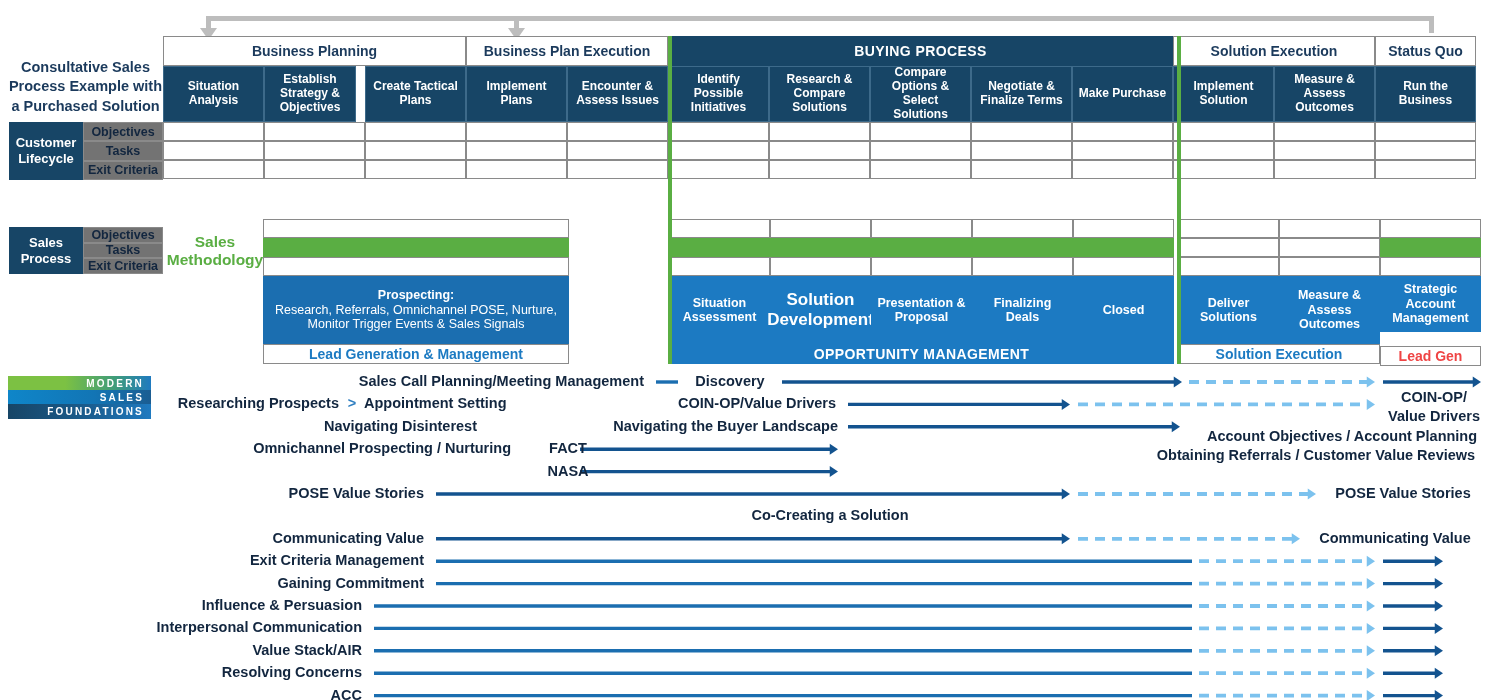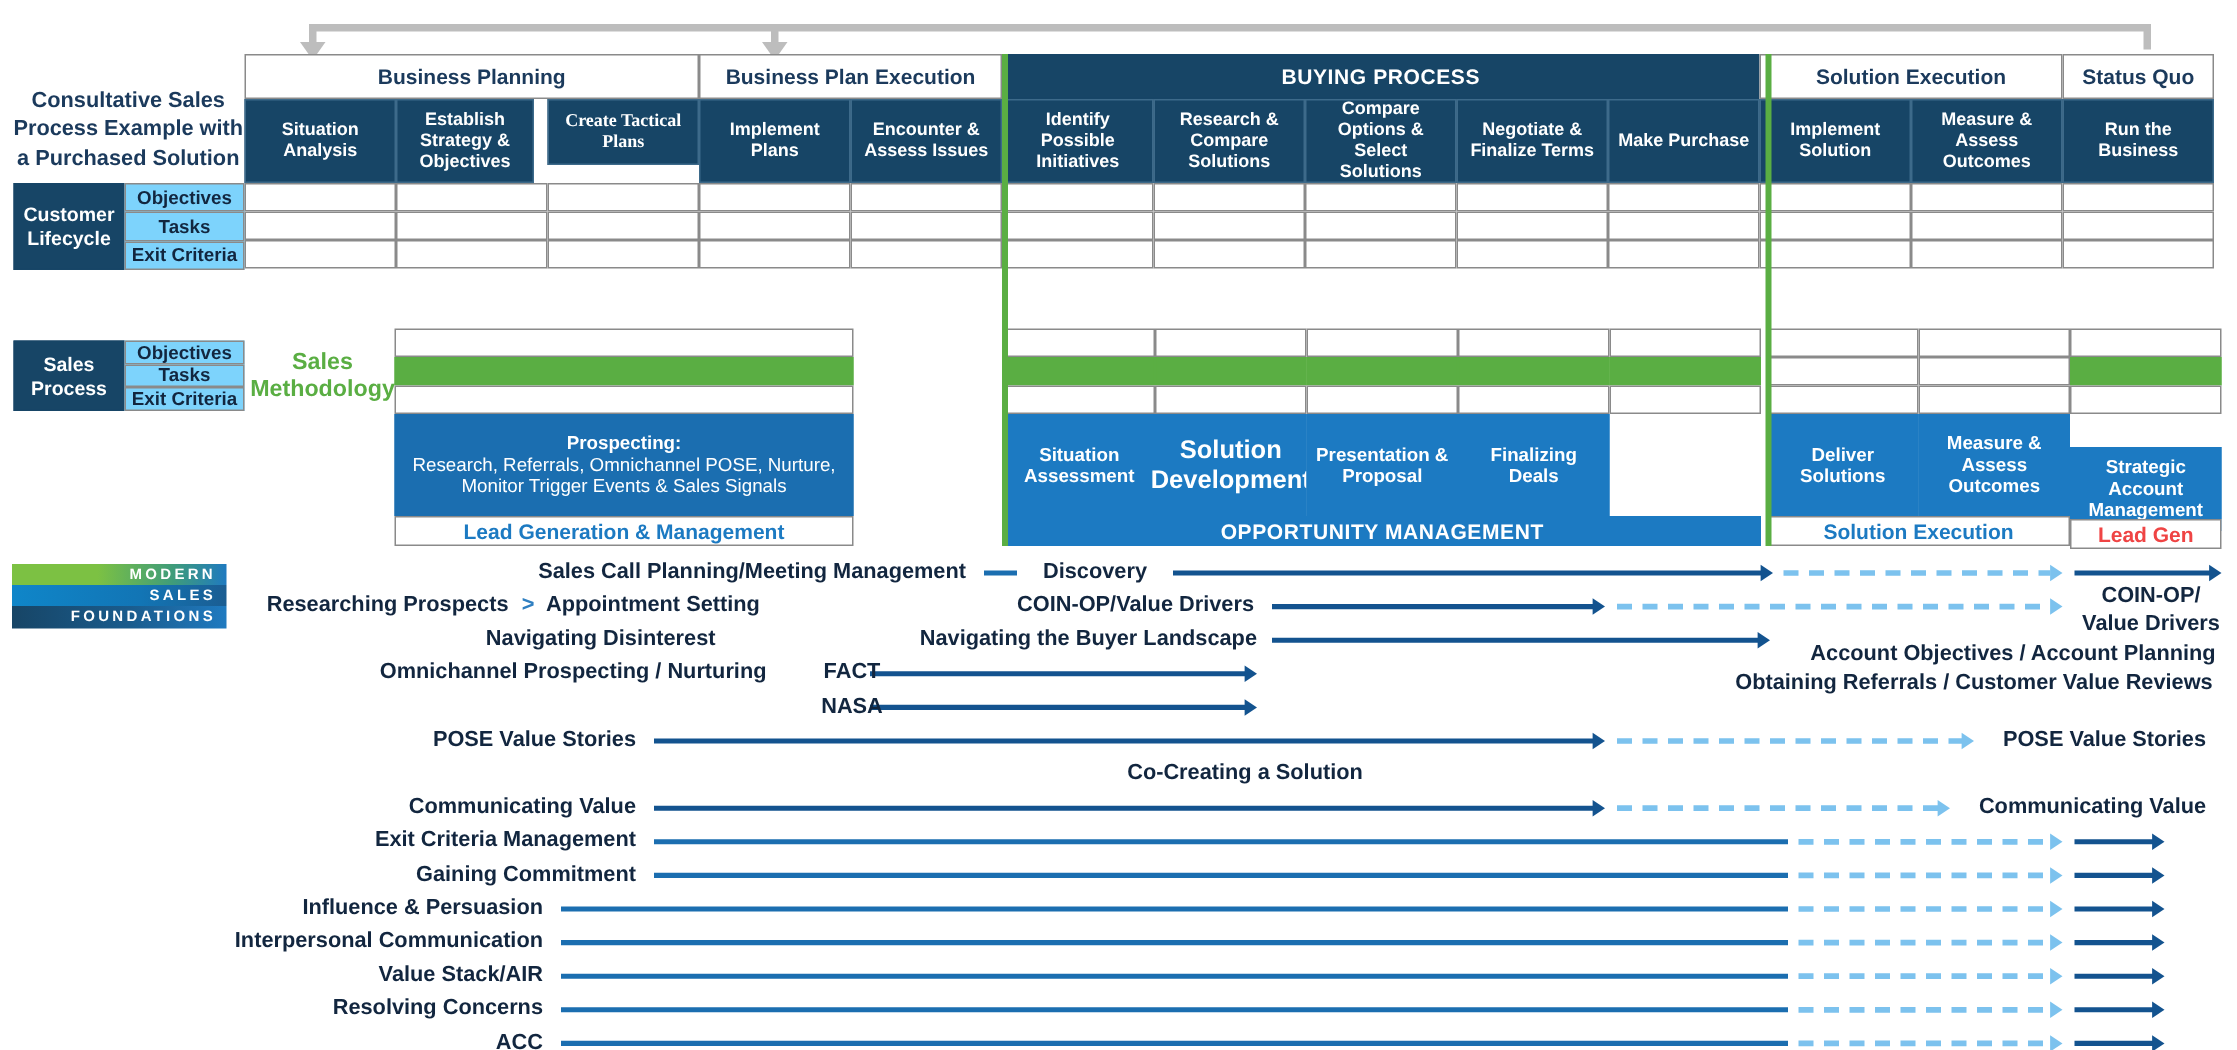--- a/index.html
+++ b/index.html
@@ -29,21 +29,21 @@
   }
 
   
   .bigLabel {
     color:#1b3a5c; font-weight:bold; font-size:14.5px;
     line-height:1.33; text-align:center;
   }
   .rowLabel {
     font-size:12.5px; font-weight:bold; color:#12263f;
     display:flex; align-items:center; justify-content:center;
-    border:1px solid #8a8a8a; background:#7dd3fc; text-align:center;
+    border:1px solid #8a8a8a; background:#737373; text-align:center;
   }
   .sideTag {
     background:#174566; color:#fff; font-weight:bold; font-size:13px;
     display:flex; align-items:center; justify-content:center; text-align:center;
     line-height:1.2; border:1px solid #174566;
   }
 
   .note { font-size:14px; font-weight:bold; color:#111; }
 
   .methLabel{
@@ -92,21 +92,21 @@
     <div id="top-group-row" style="position:relative;height:30px;">
         <div class="cellbox whitecell" style="position: absolute; left: 0px; top: 0px; width: 303px; height: 30px; font-size: 14px;">Business Planning</div>
         <div class="cellbox whitecell" style="position: absolute; left: 303px; top: 0px; width: 202px; height: 30px; font-size: 14px;">Business Plan Execution</div>
         <div class="cellbox navy" style="position: absolute; left: 505px; top: 0px; width: 505px; height: 30px; font-size: 14px; border-color: rgb(23, 69, 102); letter-spacing: 0.4px;">BUYING PROCESS</div>
         <div class="cellbox whitecell" style="position: absolute; left: 1010px; top: 0px; width: 202px; height: 30px; font-size: 14px;">Solution Execution</div>
         <div class="cellbox whitecell" style="position: absolute; left: 1212px; top: 0px; width: 101px; height: 30px; font-size: 14px;">Status Quo</div>
       </div>
     <div id="top-stage-row" style="position:relative;height:56px;">
         <div class="cellbox navy" style="position: absolute; left: 0px; top: 0px; width: 101px; height: 56px; font-size: 12px; border: 1px solid rgb(61, 106, 138); padding: 0px 3px;">Situation Analysis</div>
         <div class="cellbox navy" style="position: absolute; left: 101px; top: 0px; width: 92px; height: 56px; font-size: 12px; border: 1px solid rgb(61, 106, 138); padding: 0px 3px;">Establish Strategy &amp; Objectives</div>
-        <div class="cellbox navy" style="position: absolute; left: 202px; top: 0px; width: 101px; height: 44px; font-size: 12px; border: 1px solid rgb(61, 106, 138); padding: 0px 3px; font-family: Liberation Serif, serif;">Create Tactical Plans</div>
+        <div class="cellbox navy" style="position: absolute; left: 202px; top: 0px; width: 101px; height: 56px; font-size: 12px; border: 1px solid rgb(61, 106, 138); padding: 0px 3px;">Create Tactical Plans</div>
         <div class="cellbox navy" style="position: absolute; left: 303px; top: 0px; width: 101px; height: 56px; font-size: 12px; border: 1px solid rgb(61, 106, 138); padding: 0px 3px;">Implement Plans</div>
         <div class="cellbox navy" style="position: absolute; left: 404px; top: 0px; width: 101px; height: 56px; font-size: 12px; border: 1px solid rgb(61, 106, 138); padding: 0px 3px;">Encounter &amp; Assess Issues</div>
         <div class="cellbox navy" style="position: absolute; left: 505px; top: 0px; width: 101px; height: 56px; font-size: 12px; border: 1px solid rgb(61, 106, 138); padding: 0px 3px;">Identify Possible Initiatives</div>
         <div class="cellbox navy" style="position: absolute; left: 606px; top: 0px; width: 101px; height: 56px; font-size: 12px; border: 1px solid rgb(61, 106, 138); padding: 0px 3px;">Research &amp; Compare Solutions</div>
         <div class="cellbox navy" style="position: absolute; left: 707px; top: 0px; width: 101px; height: 56px; font-size: 12px; border: 1px solid rgb(61, 106, 138); padding: 0px 3px;">Compare Options &amp; Select Solutions</div>
         <div class="cellbox navy" style="position: absolute; left: 808px; top: 0px; width: 101px; height: 56px; font-size: 12px; border: 1px solid rgb(61, 106, 138); padding: 0px 3px;">Negotiate &amp; Finalize Terms</div>
         <div class="cellbox navy" style="position: absolute; left: 909px; top: 0px; width: 101px; height: 56px; font-size: 12px; border: 1px solid rgb(61, 106, 138); padding: 0px 3px;">Make Purchase</div>
         <div class="cellbox navy" style="position: absolute; left: 1010px; top: 0px; width: 101px; height: 56px; font-size: 12px; border: 1px solid rgb(61, 106, 138); padding: 0px 3px;">Implement Solution</div>
         <div class="cellbox navy" style="position: absolute; left: 1111px; top: 0px; width: 101px; height: 56px; font-size: 12px; border: 1px solid rgb(61, 106, 138); padding: 0px 3px;">Measure &amp; Assess Outcomes</div>
         <div class="cellbox navy" style="position: absolute; left: 1212px; top: 0px; width: 101px; height: 56px; font-size: 12px; border: 1px solid rgb(61, 106, 138); padding: 0px 3px;">Run the Business</div>
@@ -213,24 +213,25 @@
       <div class="cellbox whitecell" style="position: absolute; left: 610px; top: 0px; width: 101px; height: 19px;"></div>
       <div class="cellbox whitecell" style="position: absolute; left: 610px; top: 19px; width: 101px; height: 19px;"></div>
       <div class="cellbox whitecell" style="position: absolute; left: 610px; top: 38px; width: 101px; height: 19px;"></div>
       <div class="cellbox whitecell" style="position: absolute; left: 711px; top: 0px; width: 101px; height: 19px;"></div>
       <div class="cellbox green" style="position: absolute; left: 711px; top: 19px; width: 101px; height: 19px; border-color: rgb(90, 174, 67);"></div>
       <div class="cellbox whitecell" style="position: absolute; left: 711px; top: 38px; width: 101px; height: 19px;"></div>
       <div class="cellbox blue" style="position: absolute; left: 0px; top: 57px; width: 101px; height: 68px; font-size: 12.5px; border-color: rgb(28, 122, 194); padding: 0px 3px;">Situation Assessment</div>
       <div class="cellbox blue" style="position: absolute; left: 101px; top: 57px; width: 101px; height: 68px; font-size: 17px; border-color: rgb(28, 122, 194); padding: 0px 3px;">Solution Development</div>
       <div class="cellbox blue" style="position: absolute; left: 202px; top: 57px; width: 101px; height: 68px; font-size: 12.5px; border-color: rgb(28, 122, 194); padding: 0px 3px;">Presentation &amp; Proposal</div>
       <div class="cellbox blue" style="position: absolute; left: 303px; top: 57px; width: 101px; height: 68px; font-size: 12.5px; border-color: rgb(28, 122, 194); padding: 0px 3px;">Finalizing Deals</div>
+      <div class="cellbox blue" style="position: absolute; left: 404px; top: 57px; width: 101px; height: 68px; font-size: 12.5px; border-color: rgb(28, 122, 194); padding: 0px 3px;">Closed</div>
       <div class="cellbox blue" style="position: absolute; left: 0px; top: 125px; width: 505px; height: 20px; font-size: 14px; letter-spacing: 0.4px; border-color: rgb(28, 122, 194);">OPPORTUNITY MANAGEMENT</div>
       <div class="cellbox blue" style="position: absolute; left: 509px; top: 57px; width: 101px; height: 68px; font-size: 12.5px; border-color: rgb(28, 122, 194); padding: 0px 3px;">Deliver Solutions</div>
       <div class="cellbox blue" style="position: absolute; left: 610px; top: 57px; width: 101px; height: 68px; font-size: 12.5px; border-color: rgb(28, 122, 194); padding: 0px 3px;">Measure &amp; Assess Outcomes</div>
-      <div class="cellbox blue" style="position: absolute; left: 711px; top: 57px; width: 101px; height: 56px; font-size: 12.5px; border-color: rgb(28, 122, 194); padding: 0px 3px; margin-top: 22px;">Strategic Account Management</div>
+      <div class="cellbox blue" style="position: absolute; left: 711px; top: 57px; width: 101px; height: 56px; font-size: 12.5px; border-color: rgb(28, 122, 194); padding: 0px 3px;">Strategic Account Management</div>
       <div class="cellbox whitecell" style="position: absolute; left: 509px; top: 125px; width: 202px; height: 20px; font-size: 14px; color: rgb(28, 122, 194);">Solution Execution</div>
       <div class="cellbox whitecell" style="position: absolute; left: 711px; top: 127px; width: 101px; height: 20px; font-size: 14px; color: #ef4444;">Lead Gen</div>
     </div>
 
   <div class="abs" style="left:668px; top:36px; width:4px; height:328px; background:#5aae43;"></div>
   <div class="abs" style="left:1177px; top:36px; width:4px; height:328px; background:#5aae43;"></div>
 
   <div class="logo" style="left:8px; top:376px; width:143px; height:44px;">
     <div class="bar" style="height:14px;background:linear-gradient(90deg,#7cc143 0%,#7cc143 40%,#3f9c7a 75%,#1f7ac0 100%);">
       <span>MODERN</span>

